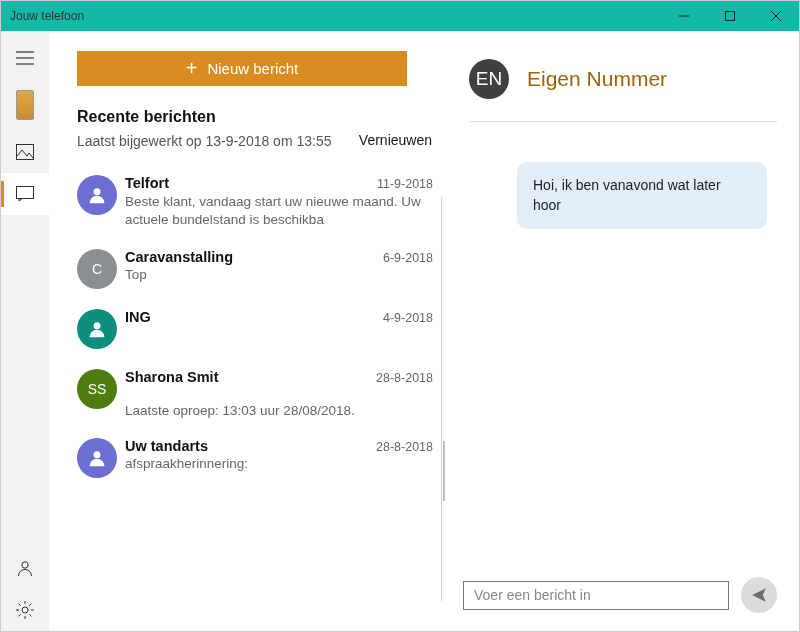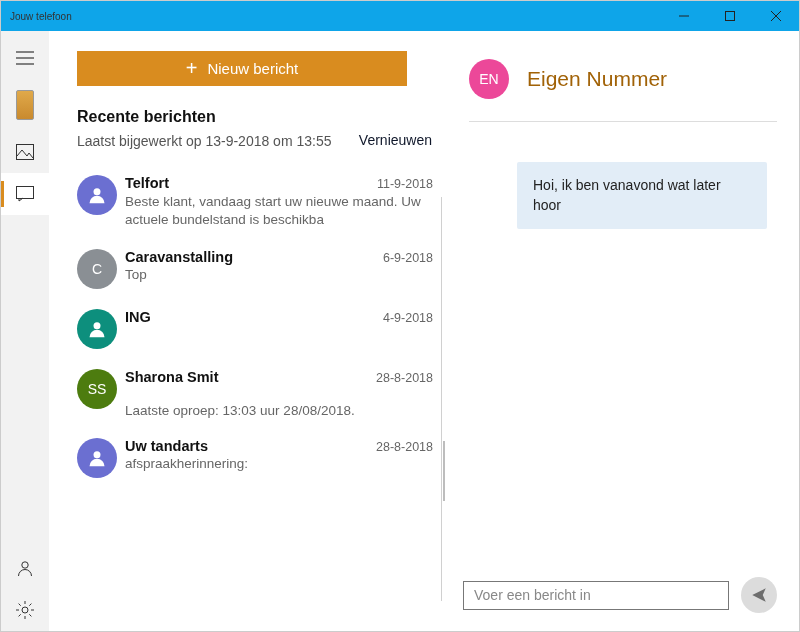--- a/index.html
+++ b/index.html
@@ -1,19 +1,19 @@
 <!DOCTYPE html>
 <html><head>
 <meta charset="utf-8">
 <style>
   * { box-sizing: border-box; margin: 0; padding: 0; font-family: "Segoe UI", Arial, sans-serif; }
   body { width: 800px; height: 632px; background: #fff; overflow: hidden; border: 1px solid #ccc; }
 
   
-  .titlebar { height: 30px; display: flex; align-items: center; justify-content: space-between; padding-left: 9px; background: #0ea5e9; font-size: 10px; color: #333; }
+  .titlebar { height: 30px; display: flex; align-items: center; justify-content: space-between; padding-left: 9px; background: #14b8a6; font-size: 12px; color: #333; }
   .titlebar .controls { display: flex; height: 100%; }
   .titlebar .ctrl { width: 46px; display: flex; align-items: center; justify-content: center; font-size: 12px; color: #222; }
   .ctrl svg { width: 10px; height: 10px; }
 
   .main { display: flex; height: calc(100% - 30px); }
 
   
   .sidebar { width: 48px; background: #f2f2f2; display: flex; flex-direction: column; align-items: center; padding-top: 6px; }
   .sidebar .sb-top { display: flex; flex-direction: column; align-items: center; gap: 0; }
   .sidebar .sb-item { width: 48px; height: 42px; display: flex; align-items: center; justify-content: center; color: #333; position: relative; }
@@ -42,25 +42,25 @@
   .conv-date { font-size: 12.5px; color: #666; margin-left: 44px; }
   .conv-preview { font-size: 13.5px; color: #666; margin-top: 2px; white-space: nowrap; overflow: hidden; text-overflow: ellipsis; max-width: 290px; }
   .conv-preview.wrap { white-space: normal; max-width: 300px; line-height: 1.35; }
 
   .divider-v { position: absolute; right: -1px; top: 166px; bottom: 30px; width: 1px; background: #d0d0d0; }
   .scroll-track { position: absolute; right: -4px; top: 410px; width: 2px; height: 60px; background: #bdbdbd; }
 
   
   .right-panel { flex: 1; padding: 28px 22px 0 28px; position: relative; }
   .chat-header { display: flex; align-items: center; gap: 18px; }
-  .chat-avatar { width: 40px; height: 40px; border-radius: 50%; background: #ec4899; color: #fff; display: flex; align-items: center; justify-content: center; font-size: 14px; }
+  .chat-avatar { width: 40px; height: 40px; border-radius: 50%; background: #404040; color: #fff; display: flex; align-items: center; justify-content: center; font-size: 19px; }
   .chat-title { font-size: 21px; font-weight: 400; color: #a16207; }
   .chat-hr { border: none; border-top: 1px solid #ddd; margin-top: 22px; }
 
-  .bubble { margin-top: 40px; margin-left: 48px; background: #e2edf7; padding: 14px 16px; border-radius: 2px; font-size: 14px; color: #222; max-width: 250px; line-height: 1.4; }
+  .bubble { margin-top: 40px; margin-left: 48px; background: #e2edf7; padding: 14px 16px; border-radius: 10px; font-size: 14px; color: #222; max-width: 250px; line-height: 1.4; }
 
   .compose { position: absolute; left: 22px; right: 22px; bottom: 18px; display: flex; gap: 12px; align-items: center; }
   .compose input { flex: 1; height: 29px; border: 1px solid #777; padding: 0 10px; font-size: 14px; color: #4d7c0f; outline: none; }
   .compose input::placeholder { color: #888; }
   .send-btn { width: 36px; height: 36px; border-radius: 50%; background: #dcdcdc; display: flex; align-items: center; justify-content: center; }
   .send-btn svg { width: 18px; height: 18px; fill: #6d6d6d; }
 </style>
 </head>
 <body>
 

